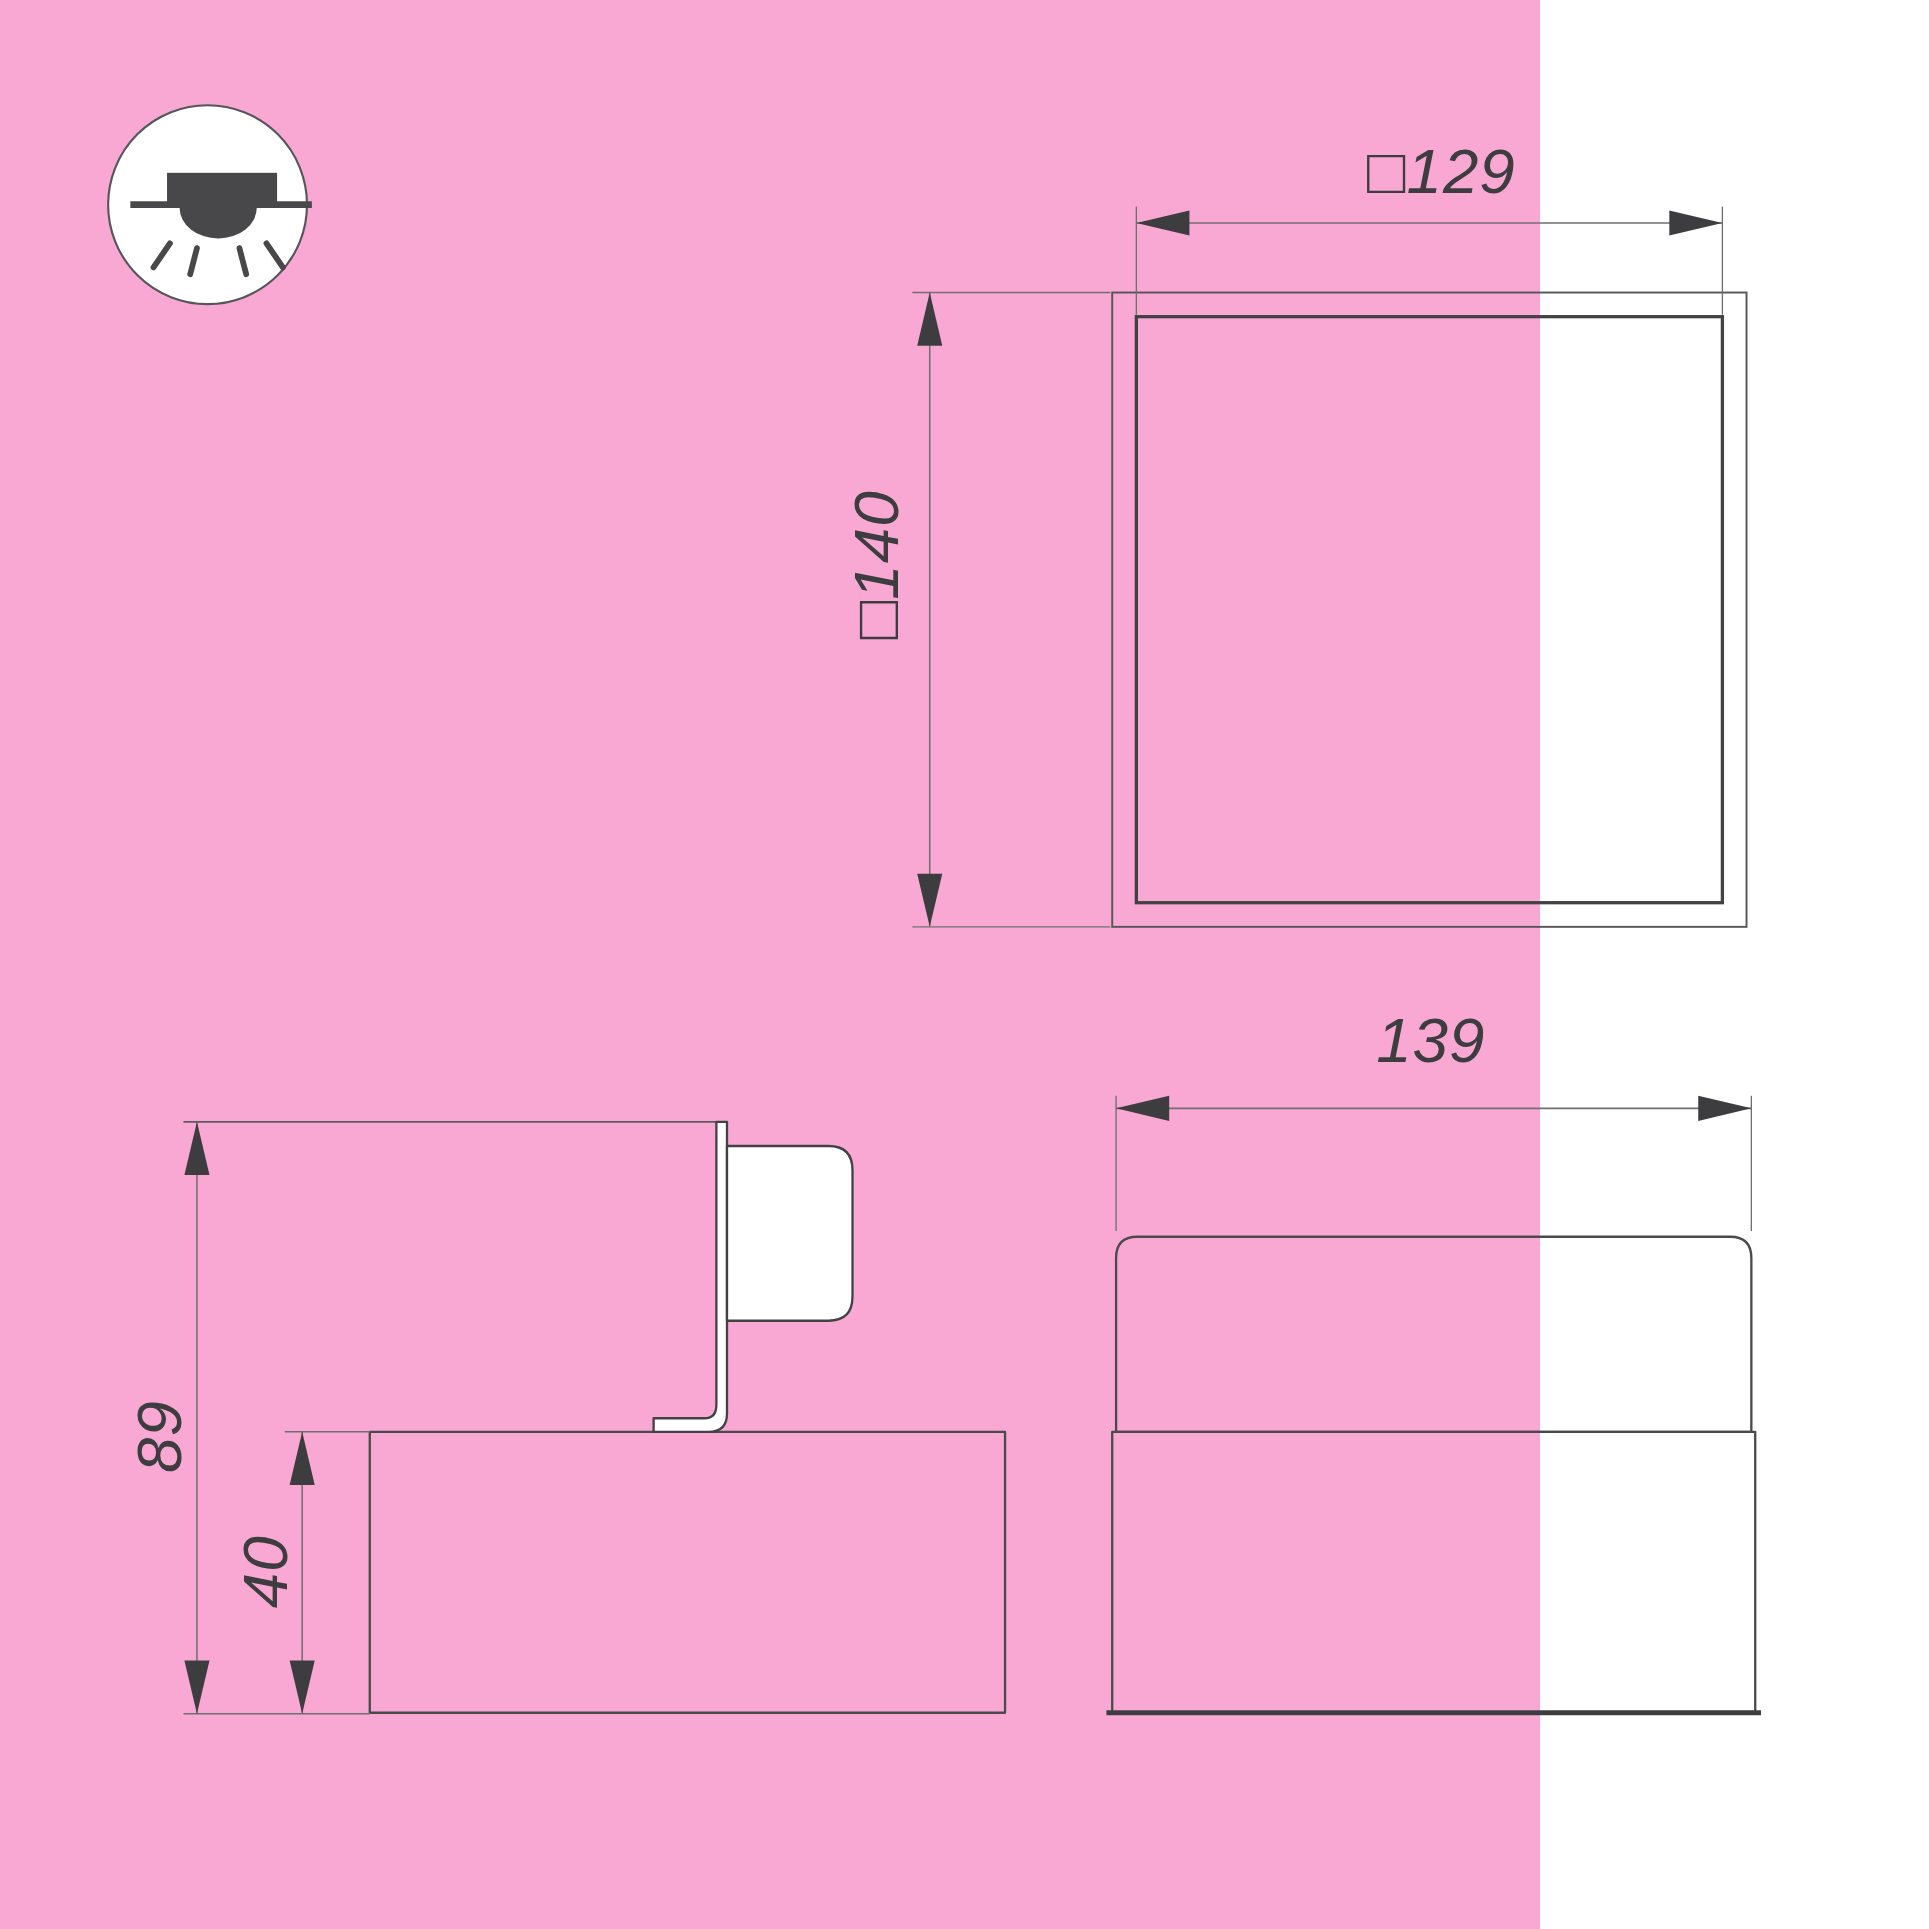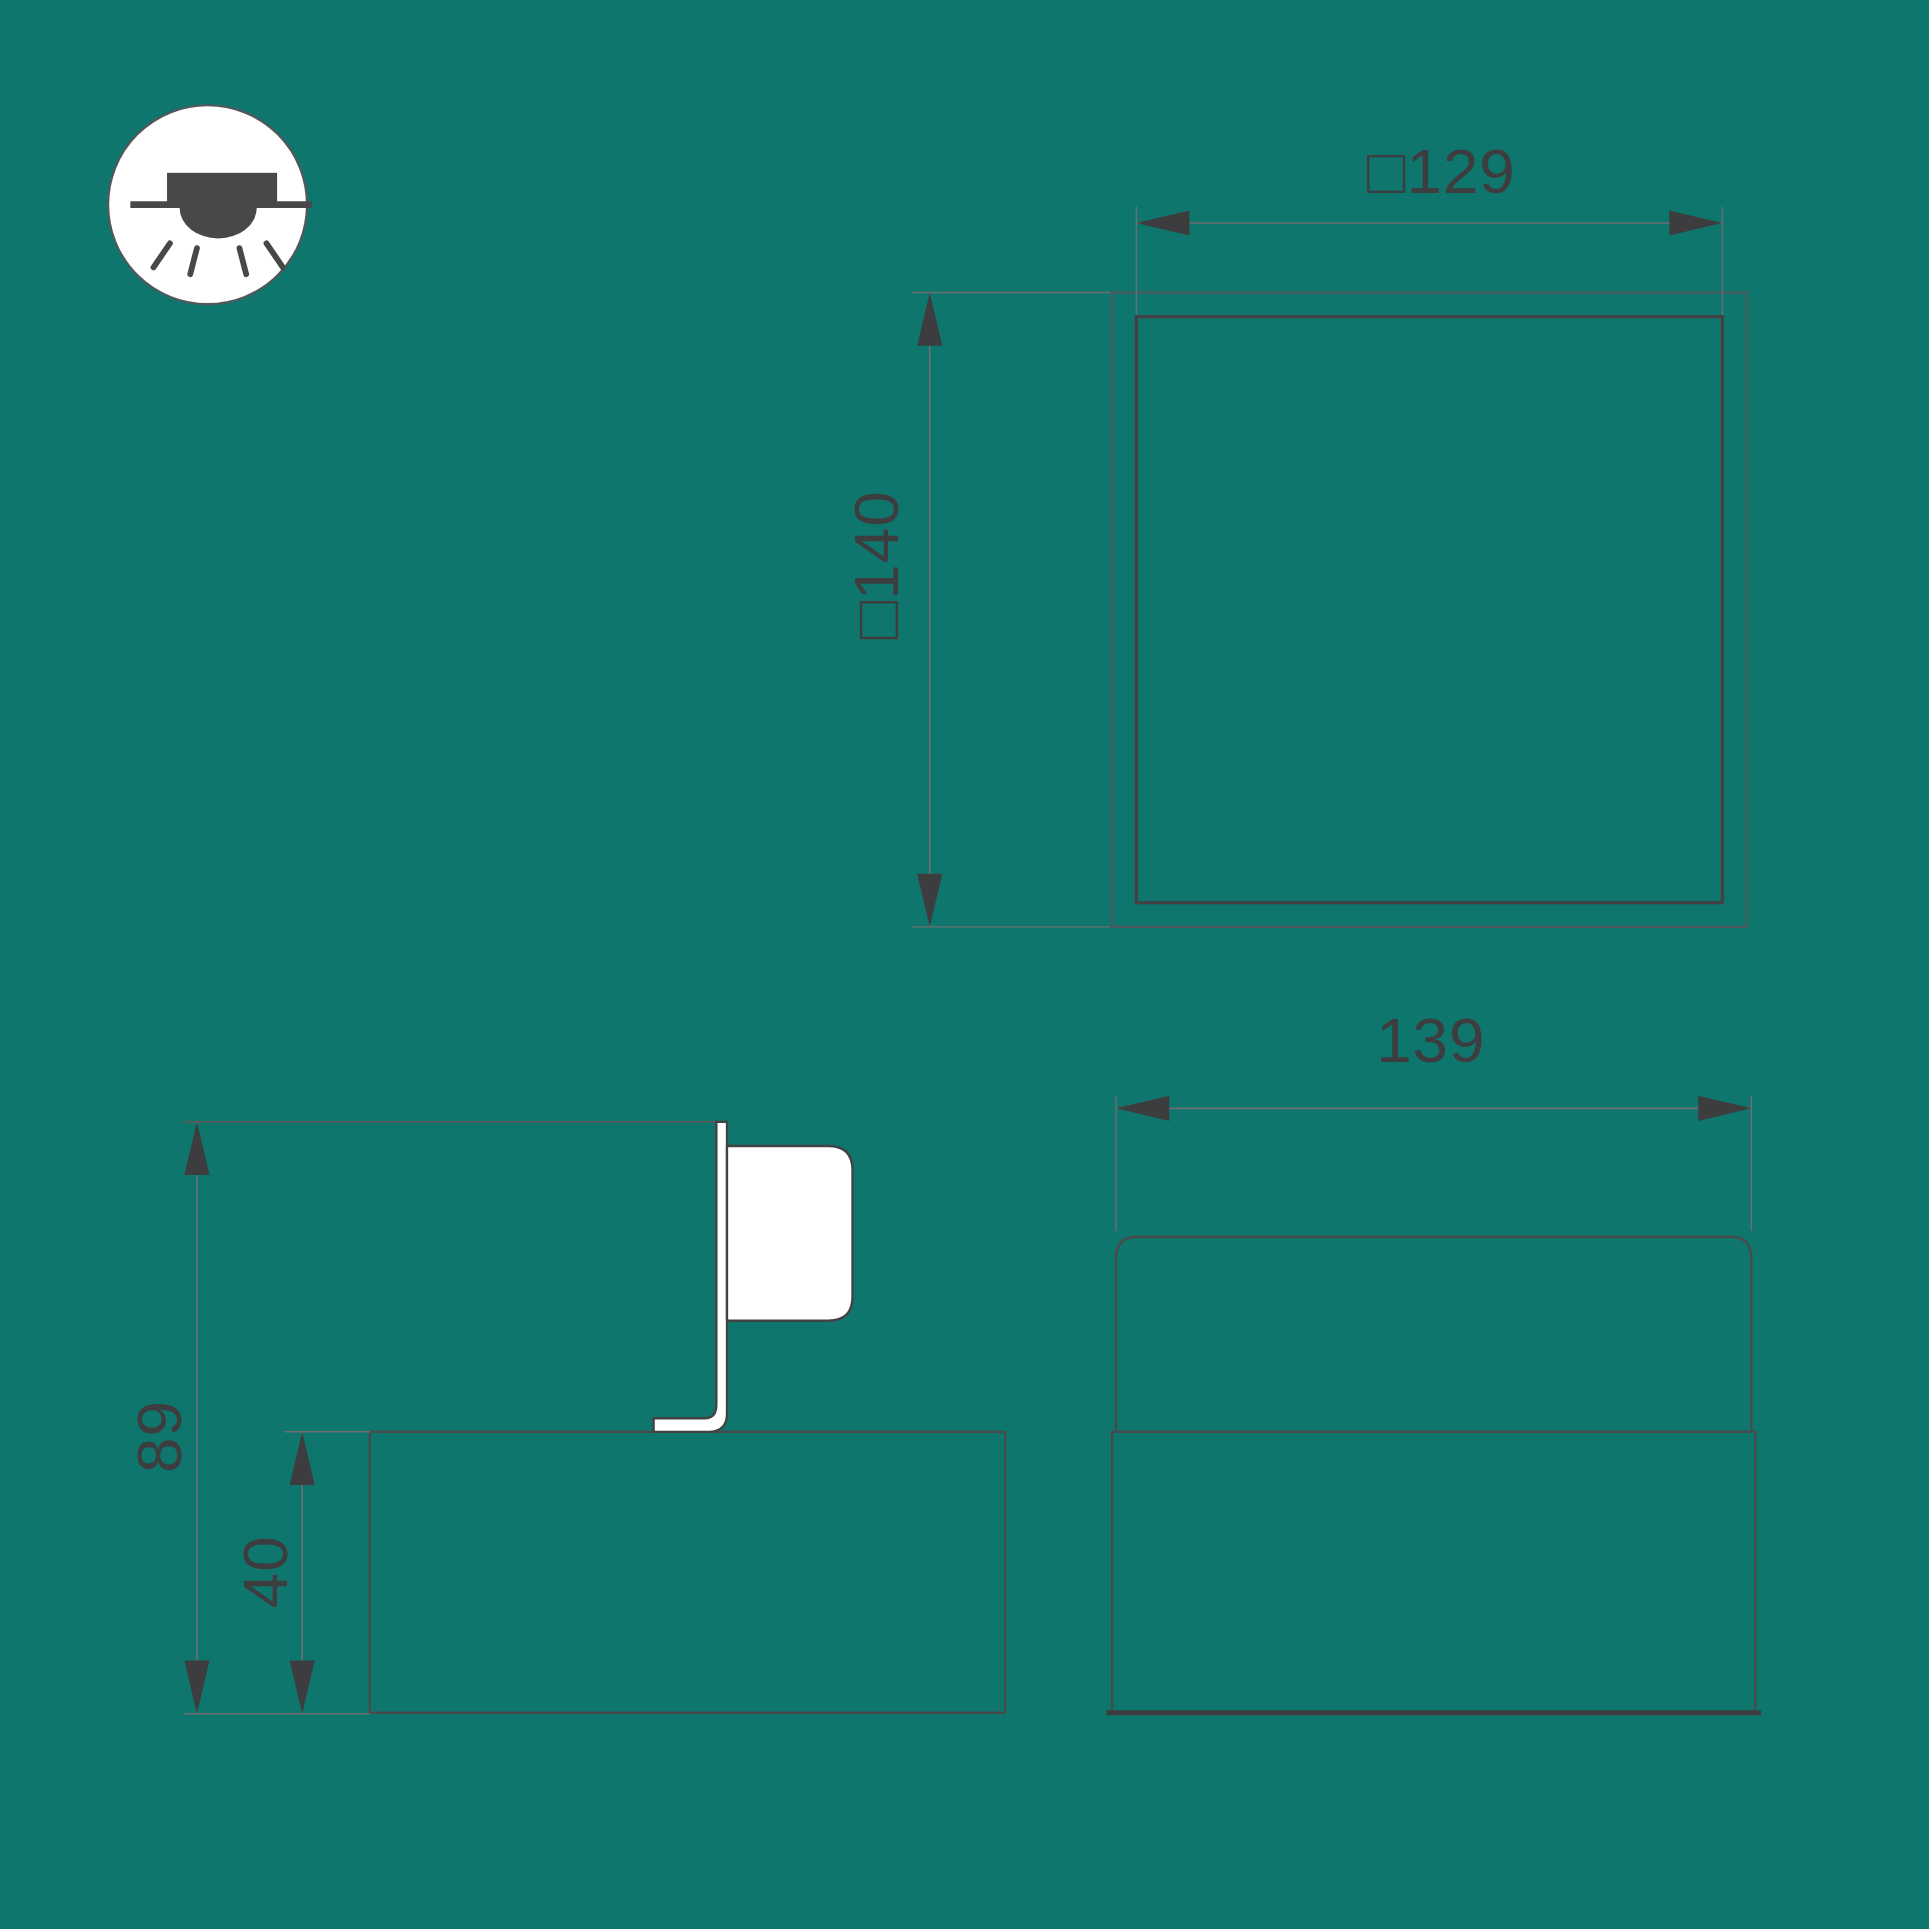--- a/index.html
+++ b/index.html
@@ -1,20 +1,21 @@
 <!DOCTYPE html>
 <html><head>
 <meta charset="utf-8">
 <style>
   html,body{margin:0;padding:0;background:#ffffff;}
   .canvas{
     position:relative;
-    width:1929px;height:1929px;
-    background:#0f766e;
+    width:1540px;height:1929px;
+    background:#f9a8d4;
     font-family:"Liberation Sans","DejaVu Sans",sans-serif;
+    font-style:italic;
   }
   svg{position:absolute;inset:0;display:block;}
   .geo{fill:none;stroke:#4a4a4c;stroke-width:2.4;stroke-linejoin:round;stroke-linecap:butt;}
   .geo-fillwhite{fill:#ffffff;stroke:#424244;stroke-width:2.4;stroke-linejoin:round;}
   .outer-sq{fill:none;stroke:#55565a;stroke-width:2;}
   .inner-sq{fill:none;stroke:#424244;stroke-width:3.4;}
   .thin{fill:none;stroke:#6f6f71;stroke-width:1.4;}
   .dimline{fill:none;stroke:#6f6f71;stroke-width:1.6;}
   .edge{fill:none;stroke:#5a5a5c;stroke-width:1.6;}
   .arrow{fill:#3d3d3f;stroke:none;}

